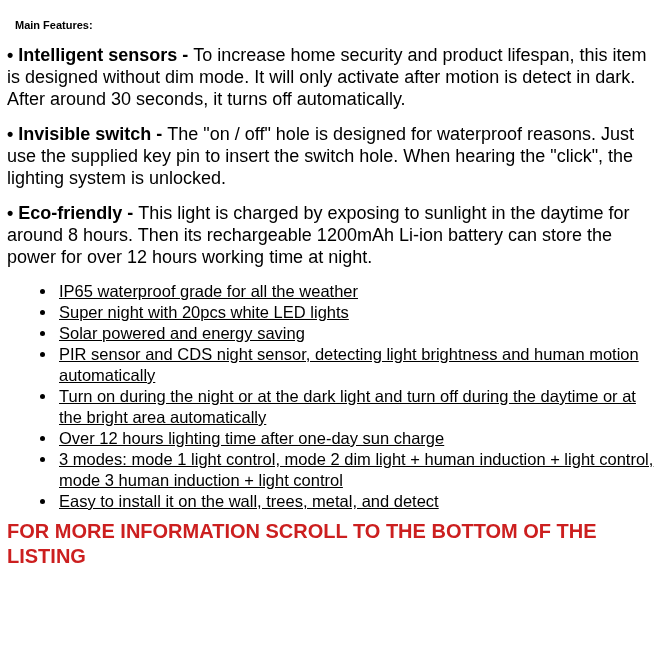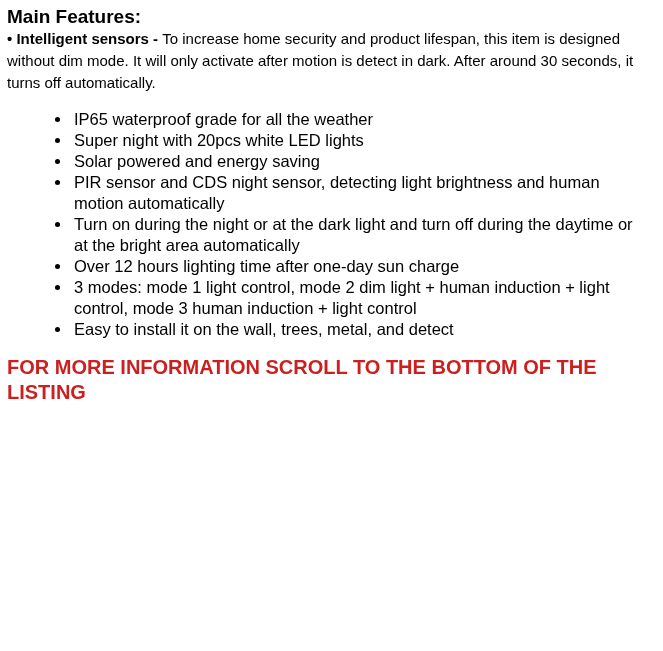--- a/index.html
+++ b/index.html
@@ -11,40 +11,41 @@
     box-sizing: border-box;
     width: 663px;
     min-height: 651px;
     background: #ffffff;
     color: #000000;
     font-family: "Liberation Sans", "DejaVu Sans", sans-serif;
     padding: 6px 8px 8px 7px;
     overflow: hidden;
   }
   .section-heading {
-    font-size: 19px;
+    font-size: 11px;
     line-height: 22px;
     font-weight: bold;
-    margin: 0;
+    margin: 8px;
   }
   .feature-para {
-    font-size: 15px;
+    font-size: 18px;
     line-height: 22px;
     margin: 13px 0;
   }
   .section-heading + .feature-para {
     margin-top: 0;
   }
   .feature-para .lead {
     font-weight: bold;
   }
   .features-list {
-    margin: 15px;
+    margin: 0;
     padding: 0 0 0 50px;
     list-style: disc outside;
+    text-decoration: underline;
   }
   .features-list li {
     font-size: 16.5px;
     line-height: 21px;
     padding-left: 2px;
   }
   .footer-notice {
     color: #cc1f1f;
     font-size: 20px;
     line-height: 25px;
@@ -54,22 +55,24 @@
 </style>
 </head>
 <body>
 
 <div class="page">
 
   <h3 class="section-heading">Main Features:</h3>
 
   <p class="feature-para"><span class="lead">• Intelligent sensors - </span><span>To increase home security and product lifespan, this item is designed without dim mode. It will only activate after motion is detect in dark. After around 30 seconds, it turns off automatically.</span></p>
 
+  <p class="feature-para"><span class="lead">• Invisible switch - </span><span>The "on / off" hole is designed for waterproof reasons. Just use the supplied key pin to insert the switch hole. When hearing the "click", the lighting system is unlocked.</span></p>
 
 
+  <p class="feature-para"><span class="lead">• Eco-friendly - </span><span>This light is charged by exposing to sunlight in the daytime for around 8 hours. Then its rechargeable 1200mAh Li-ion battery can store the power for over 12 hours working time at night.</span></p>
 
 
   <ul class="features-list">
     <li>IP65 waterproof grade for all the weather</li>
     <li>Super night with 20pcs white LED lights</li>
     <li>Solar powered and energy saving</li>
     <li>PIR sensor and CDS night sensor, detecting light brightness and human motion automatically</li>
     <li>Turn on during the night or at the dark light and turn off during the daytime or at the bright area automatically</li>
     <li>Over 12 hours lighting time after one-day sun charge</li>
     <li>3 modes: mode 1 light control, mode 2 dim light + human induction + light control, mode 3 human induction + light control</li>

